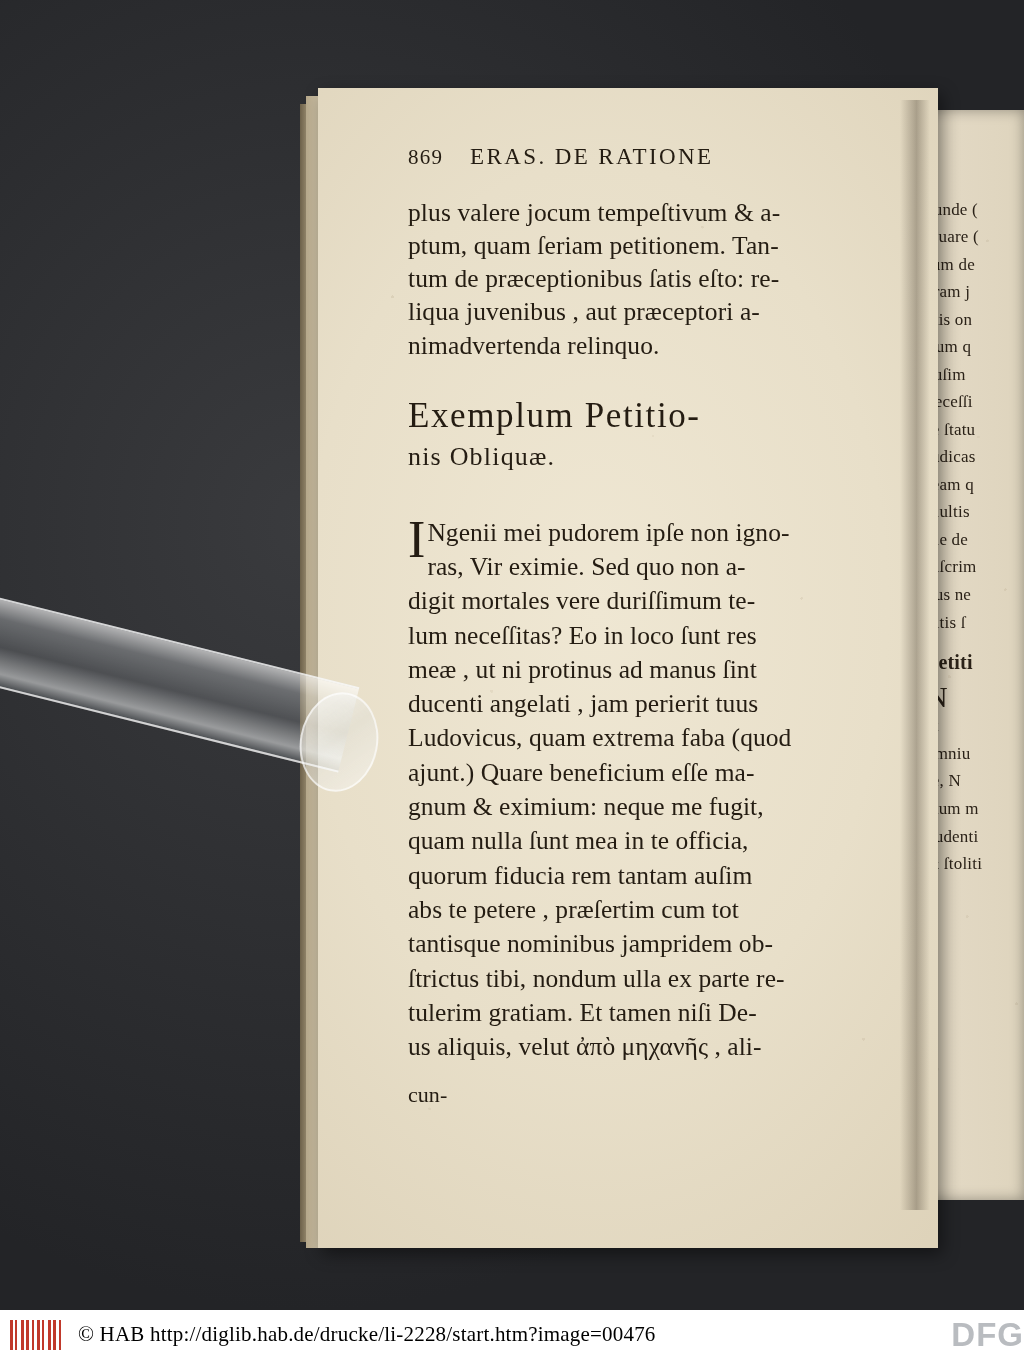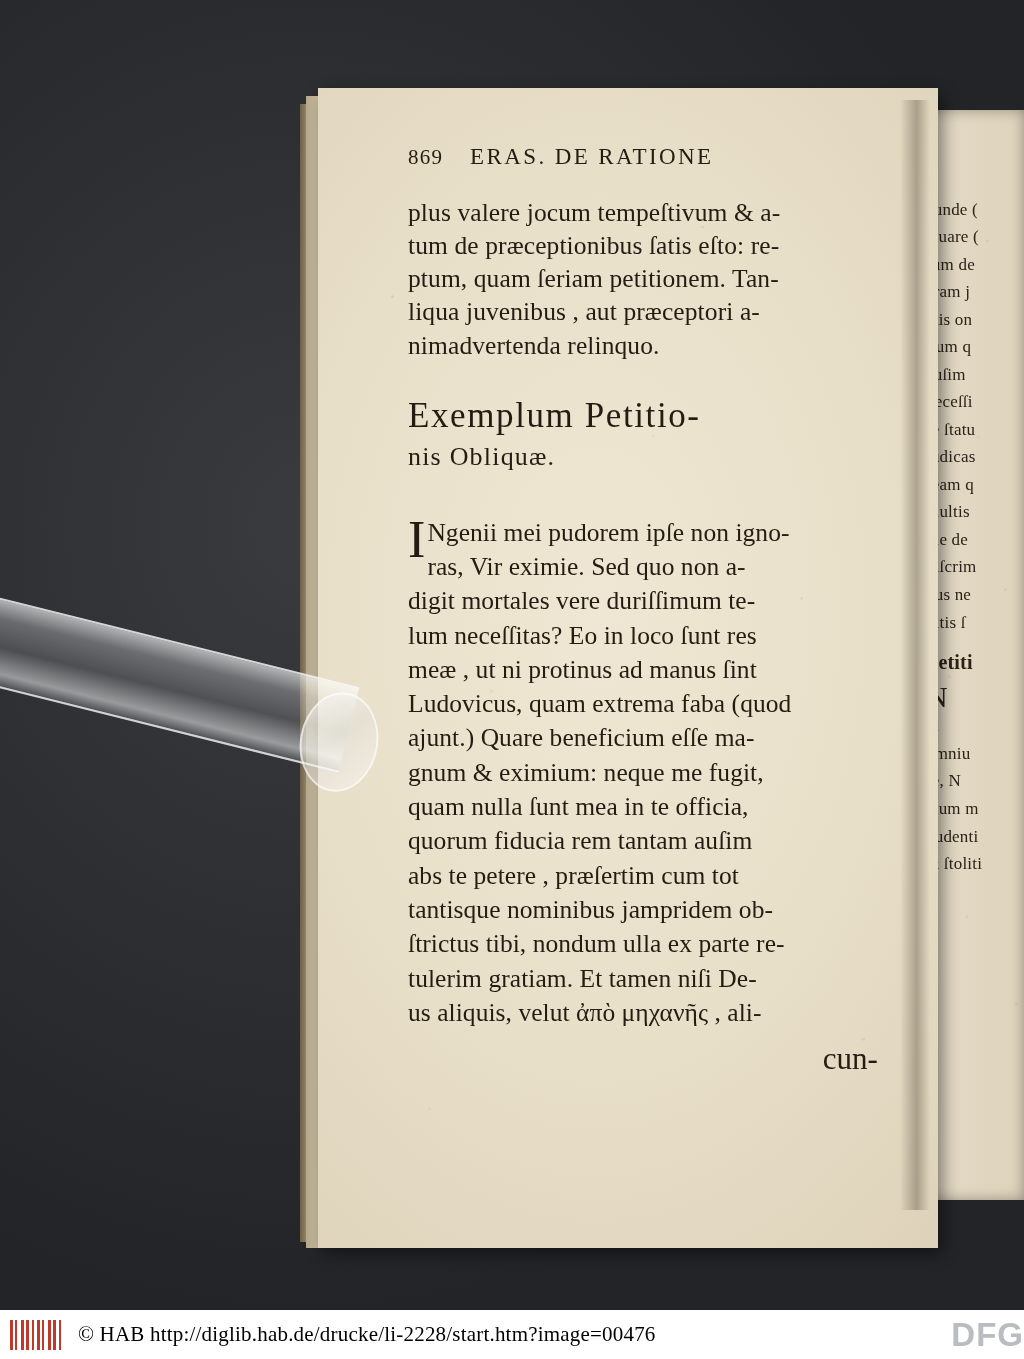--- a/index.html
+++ b/index.html
@@ -193,23 +193,22 @@
     position: relative;
     padding-left: 0;
   }
   .dropcap {
     float: left;
     font-size: 52px;
     line-height: 0.78;
     margin: 4px 2px 0 0;
   }
   .catchword {
-    text-align: right;
-    font-size: 31px;
-    margin-top: 8px;
+    font-size: 22px;
+    margin-top: 16px;
   }
 
   
   .glass {
     position: absolute;
     left: 0px;
     top: 570px;
     width: 400px;
     height: 230px;
     z-index: 9;
@@ -336,40 +335,41 @@
 
       <div class="type-block">
 
         <div class="running-head">
           <span class="folio">869</span>
           <span class="rh-caps">ERAS. DE RATIONE</span>
         </div>
 
         <div class="para">
           <div>plus valere jocum tempeſtivum &amp; a-</div>
+          <div>ptum, quam ſeriam petitionem.  Tan-</div>
           <div>tum de præceptionibus ſatis eſto: re-</div>
-          <div>ptum, quam ſeriam petitionem.  Tan-</div>
           <div>liqua juvenibus ,  aut  præceptori a-</div>
           <div>nimadvertenda relinquo.</div>
         </div>
 
         <div class="heading">
           <div class="h1">Exemplum  Petitio-</div>
           <div class="h2">nis Obliquæ.</div>
         </div>
 
         <div class="body-text">
           <div class="dropcap-line">
             <span class="dropcap">I</span>
             <span>Ngenii mei pudorem ipſe non igno-</span>
           </div>
           <div>ras,  Vir eximie.   Sed quo non a-</div>
           <div>digit mortales vere duriſſimum te-</div>
           <div>lum neceſſitas?   Eo in loco ſunt res</div>
           <div>meæ , ut ni protinus ad manus ſint</div>
+          <div>ducenti angelati ,  jam perierit tuus</div>
           <div>Ludovicus, quam extrema faba (quod</div>
           <div>ajunt.)    Quare beneficium eſſe ma-</div>
           <div>gnum &amp; eximium: neque me fugit,</div>
           <div>quam nulla ſunt mea in te officia,</div>
           <div>quorum fiducia rem tantam auſim</div>
           <div>abs te petere ,  præſertim cum tot</div>
           <div>tantisque nominibus jampridem ob-</div>
           <div>ſtrictus tibi, nondum ulla ex parte re-</div>
           <div>tulerim gratiam.   Et tamen niſi De-</div>
           <div class="greek-line">us aliquis, velut ἀπὸ μηχανῆς , ali-</div>

